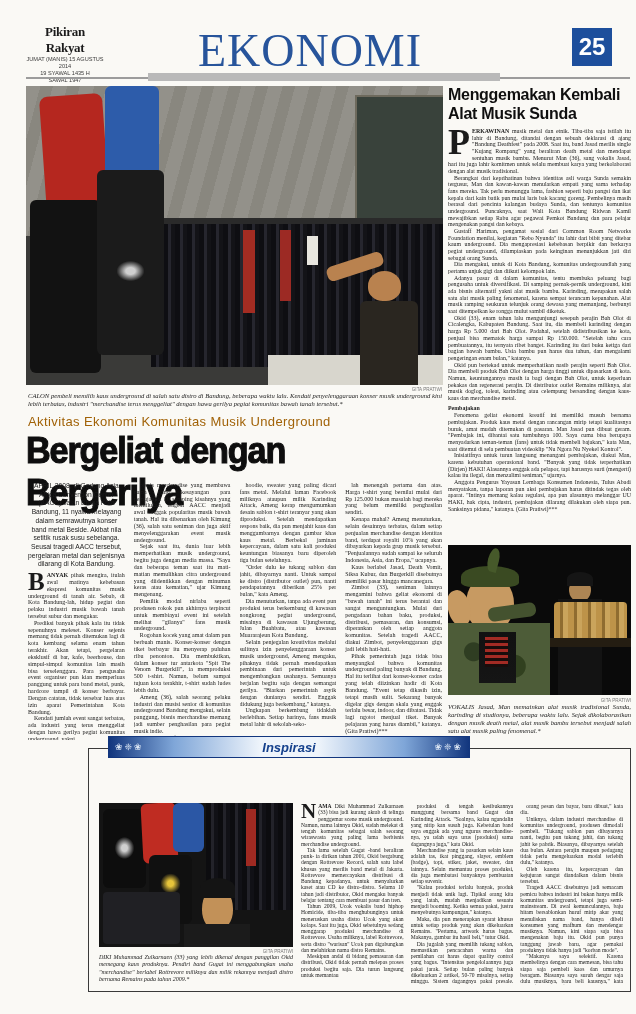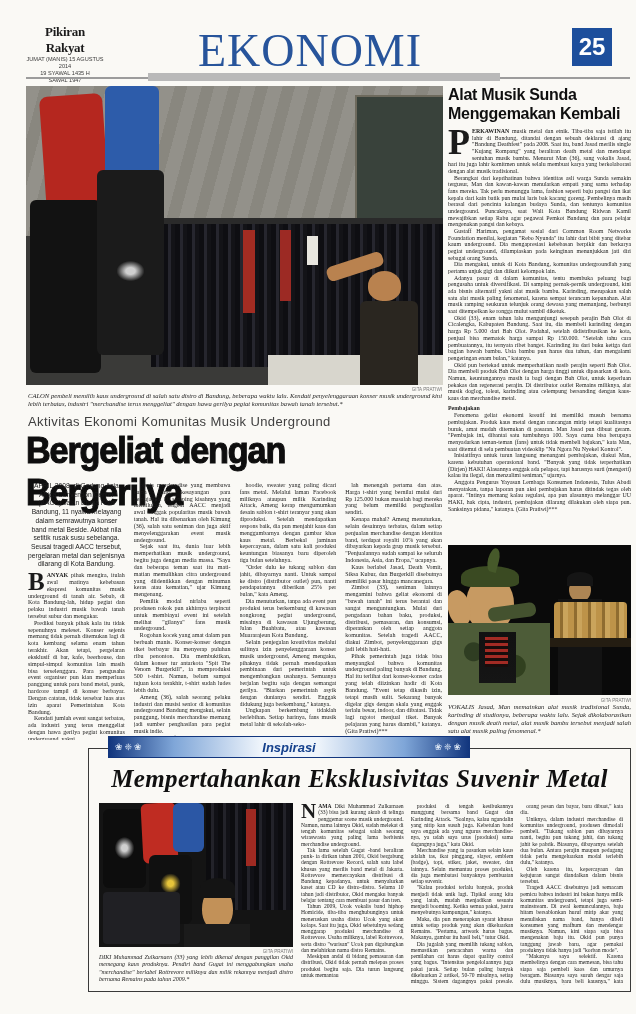--- a/index.html
+++ b/index.html
@@ -17,21 +17,21 @@
   .rule-line{position:absolute;left:26px;top:77px;width:604px;height:2px;background:#9c9c9c;}
   .rule-bar{position:absolute;left:148px;top:73px;width:352px;height:8px;background:#b9b9b9;}
   
   .photo{position:absolute;overflow:hidden;background:#3a3a38;}
   .ph{position:absolute;}
   
   .credit{font-family:"Liberation Sans",sans-serif;font-size:4.6px;color:#777;text-align:right;line-height:1.1;}
   .caption{font-style:italic;font-size:6.6px;line-height:1.22;text-align:justify;color:#222;}
   
   .kicker{position:absolute;left:28px;top:414px;font-family:"Liberation Sans",sans-serif;
-      font-size:13px;color:#404040;letter-spacing:0.4px;}
+      font-size:13px;color:#a16207;letter-spacing:0.4px;}
   .main-headline{position:absolute;left:26px;top:430px;width:420px;
       font-family:"Liberation Sans",sans-serif;font-weight:bold;font-size:36px;letter-spacing:-1.2px;
       color:#0e0e0e;-webkit-text-stroke:1.1px #0e0e0e;transform:scaleX(0.95);transform-origin:left;}
   .cols{position:absolute;left:28px;top:482px;width:414px;height:258px;display:flex;gap:9px;overflow:hidden;}
   .col{flex:1;overflow:hidden;}
   .par{margin:0;text-indent:6px;font-size:6px;line-height:1.14;text-align:justify;}
   .par.nofirst{text-indent:0;}
   .intro-par{text-indent:0;font-family:"Liberation Sans",sans-serif;font-size:6.7px;line-height:1.3;
       text-align:center;margin-bottom:3px;}
   .dropcap{float:left;font-weight:bold;font-size:25px;line-height:20px;padding-right:2px;}
@@ -136,22 +136,22 @@
           <p class="par">lah menengah pertama dan atas. Harga t-shirt yang bernilai mulai dari Rp 125.000 bukan masalah bagi mereka yang belum memiliki penghasilan sendiri.</p>
           <p class="par">Kenapa mahal? Ameng menuturkan, selain desainnya terbatas, dalam setiap penjualan merchandise dengan identitas band, terdapat royalti 10% yang akan dibayarkan kepada grup musik tersebut. "Penjualannya sudah sampai ke seluruh Indonesia, Asia, dan Eropa," ucapnya.</p>
           <p class="par">Kaus berlabel Jasad, Death Vomit, Siksa Kubur, dan Burgerkill disebutnya memiliki pasar hingga mancanegara.</p>
           <p class="par">Zimbot (33), seniman lainnya mengamini bahwa geliat ekonomi di "bawah tanah" ini terus berantai dan sangat menguntungkan. Mulai dari pengadaan bahan baku, produksi, distribusi, pemasaran, dan konsumsi, diperankan oleh setiap anggota komunitas. Setelah tragedi AACC, diakui Zimbot, penyelenggaraan gigs jadi lebih hati-hati.</p>
           <p class="par">Pihak pemerintah juga tidak bisa menyangkal bahwa komunitas underground paling banyak di Bandung. Hal itu terlihat dari konser-konser cadas yang telah diizinkan hadir di Kota Bandung. "Event tetap dikasih izin, tetapi masih sulit. Sekarang banyak digelar gigs dengan skala yang enggak terlalu besar, indoor, dan dibatasi. Tidak lagi ngotot menjual tiket. Banyak pelajaran yang harus diambil," katanya. (Gita Pratiwi)***</p>
         </div>
     </div>
   </div>
 
   <div class="sunda-head">
+    <div>Menggemakan Kembali</div>
     <div>Alat Musik Sunda</div>
-    <div>Menggemakan Kembali</div>
   </div>
   <div class="sunda-body">
     <p class="par nofirst"><span class="dropcap">P</span><span class="lead">ERKAWINAN</span><span> musik metal dan etnik. Tiba-tiba saja istilah itu lahir di Bandung, ditandai dengan sebuah deklarasi di ajang "Bandung Deathfest" pada 2008. Saat itu, band Jasad merilis single "Kujang Rompang" yang beraliran death metal dan mendapat sentuhan musik bambu. Menurut Man (36), sang vokalis Jasad, hari itu juga lahir komitmen untuk selalu membuat karya yang berkolaborasi dengan alat musik tradisional.</span></p>
     <div>
         <p class="par">Berangkat dari keprihatinan bahwa identitas asli warga Sunda semakin tergusur, Man dan kawan-kawan menularkan empati yang sama terhadap fans mereka. Tak perlu menunggu lama, fashion seperti baju pangsi dan ikat kepala dari kain batik pun mulai laris bak kacang goreng. Pembelinya masih berasal dari pencinta kalangan budaya Sunda, dan tentunya komunitas underground. Puncaknya, saat Wali Kota Bandung Ridwan Kamil mewajibkan setiap Rabu agar pegawai Pemkot Bandung dan para pelajar mengenakan pangsi dan kebaya.</p>
         <p class="par">Gustaff Hariman, pengamat sosial dari Common Room Networks Foundation menilai, kegiatan "Rebo Nyunda" itu lahir dari bibit yang ditebar kaum underground. Dia mengapresiasi kebebasan berpikir dan berkarya pegiat underground, dilampiaskan pada keinginan menunjukkan jati diri sebagai orang Sunda.</p>
         <p class="par">Dia mengakui, untuk di Kota Bandung, komunitas undergroundlah yang pertama unjuk gigi dan diikuti kelompok lain.</p>
         <p class="par">Adanya pasar di dalam komunitas, tentu membuka peluang bagi pengusaha untuk diversifikasi. Di samping pernak-pernik underground, kini ada bisnis alternatif yakni alat musik bambu. Karinding, merupakan salah satu alat musik paling fenomenal, karena sempat terancam kepunahan. Alat musik ramping seukuran telunjuk orang dewasa yang memanjang, berbunyi saat ditempelkan ke rongga mulut sambil diketuk.</p>
         <p class="par">Okid (33), enam tahun lalu mengunjungi sesepuh perajin Bah Olot di Cicalengka, Kabupaten Bandung. Saat itu, dia membeli karinding dengan harga Rp 5.000 dari Bah Olot. Padahal, setelah didistribusikan ke kota, penjual bisa mematok harga sampai Rp 150.000. "Setelah tahu cara pembuatannya, itu ternyata ribet banget. Karinding itu dari buku ketiga dari bagian bawah bambu. Usia bambu pun harus dua tahun, dan mengalami pengeringan enam bulan," katanya.</p>
         <p class="par">Okid pun bertekad untuk memperhatikan nasib perajin seperti Bah Olot. Dia membeli produk Bah Olot dengan harga tinggi untuk dipasarkan di kota. Namun, keuntungannya masih ia bagi dengan Bah Olot, untuk keperluan pekakas dan regenerasi perajin. Di distributor outlet Remains miliknya, alat musik doglog, toleat, karinding atau celempung bersanding dengan kaus-kaus dan merchandise metal.</p>
@@ -179,21 +179,20 @@
     <div class="ph" style="left:67%;top:48%;width:9%;height:9%;background:radial-gradient(#d7d7d7 25%,transparent 65%);"></div>
     <div class="ph" style="left:58%;top:38%;width:40%;height:28%;background:repeating-linear-gradient(90deg,#bd9349 0 6px,#8f6c30 6px 9px,#caa45c 9px 14px);border-radius:4px;"></div>
     <div class="ph" style="left:56%;top:62%;width:44%;height:6%;background:#241d12;"></div>
   </div>
   <div style="position:absolute;left:448px;top:698px;width:183px;">
     <div class="credit">GITA PRATIWI</div>
     <div class="caption">VOKALIS Jasad, Man memainkan alat musik tradisional Sunda, karinding di studionya, beberapa waktu lalu. Sejak dikolaborasikan dengan musik death metal, alat musik bambu tersebut menjadi salah satu alat musik paling fenomenal.*</div>
   </div>
 
   <div class="insp-box">
-    <div class="insp-headline">Mempertahankan Eksklusivitas Suvenir Metal</div>
 
     <div class="photo" style="left:10px;top:54px;width:194px;height:144px;background:#141414;">
       <div class="ph" style="left:2%;top:4%;width:22%;height:55%;background:#0d0d0d;border-radius:6px;"></div>
       <div class="ph" style="left:7%;top:22%;width:12%;height:18%;background:radial-gradient(#cfcfcf 18%,transparent 60%);"></div>
       <div class="ph" style="left:22%;top:0;width:18%;height:42%;background:#bf2c22;border-radius:6px;transform:rotate(-3deg);"></div>
       <div class="ph" style="left:38%;top:0;width:16%;height:34%;background:#2b57a5;border-radius:6px;"></div>
       <div class="ph" style="left:26%;top:36%;width:22%;height:48%;background:#101010;border-radius:6px;"></div>
       <div class="ph" style="left:31%;top:48%;width:12%;height:16%;background:radial-gradient(#e6c43a 18%,transparent 62%);"></div>
       <div class="ph" style="left:55%;top:0;width:45%;height:74%;background:repeating-linear-gradient(90deg,#0c0c0f 0 5px,#23232a 5px 8px,#111116 8px 12px);"></div>
       <div class="ph" style="left:76%;top:4%;width:5%;height:40%;background:#a02a22;"></div>

